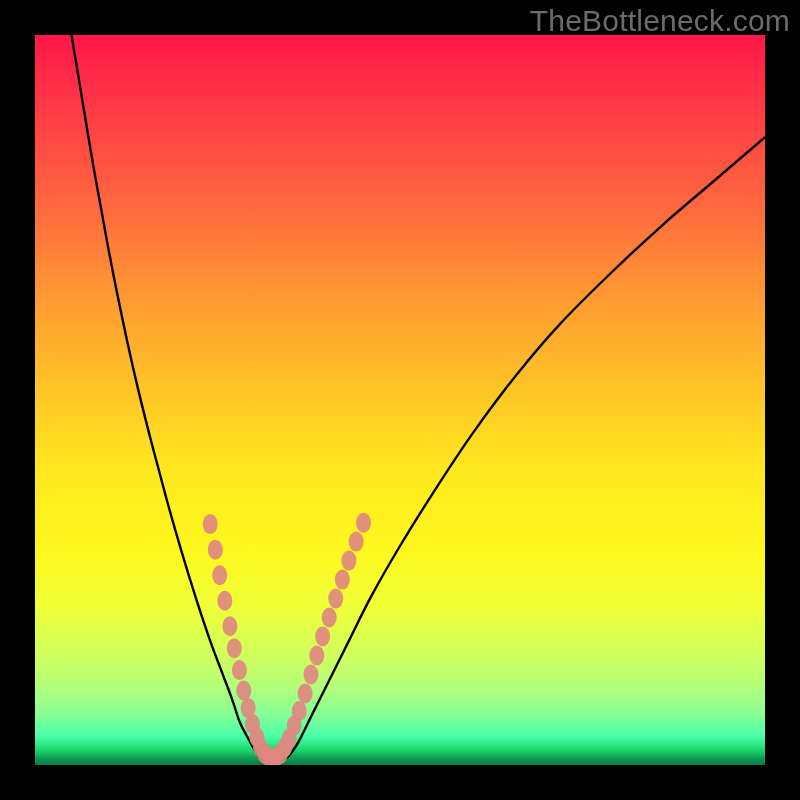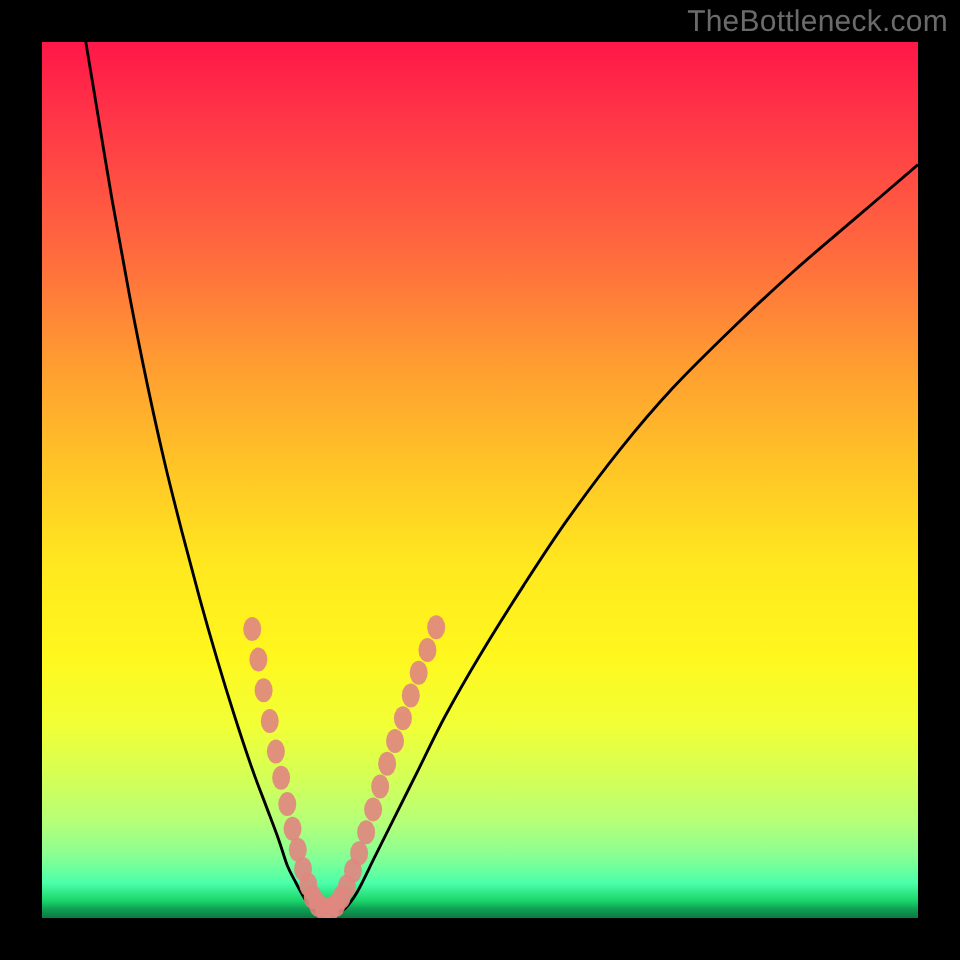--- a/index.html
+++ b/index.html
@@ -15,21 +15,21 @@
     position: relative;
     width: 800px;
     height: 800px;
     background: #000;
   }
   .watermark {
     position: absolute;
     top: 4px;
     right: 10px;
     color: #6b6b6b;
-    font-size: 25px;
+    font-size: 30px;
     font-weight: 500;
     letter-spacing: 0.2px;
     z-index: 5;
   }
   .plot-area {
     position: absolute;
     left: 35px;
     top: 35px;
     width: 730px;
     height: 730px;

